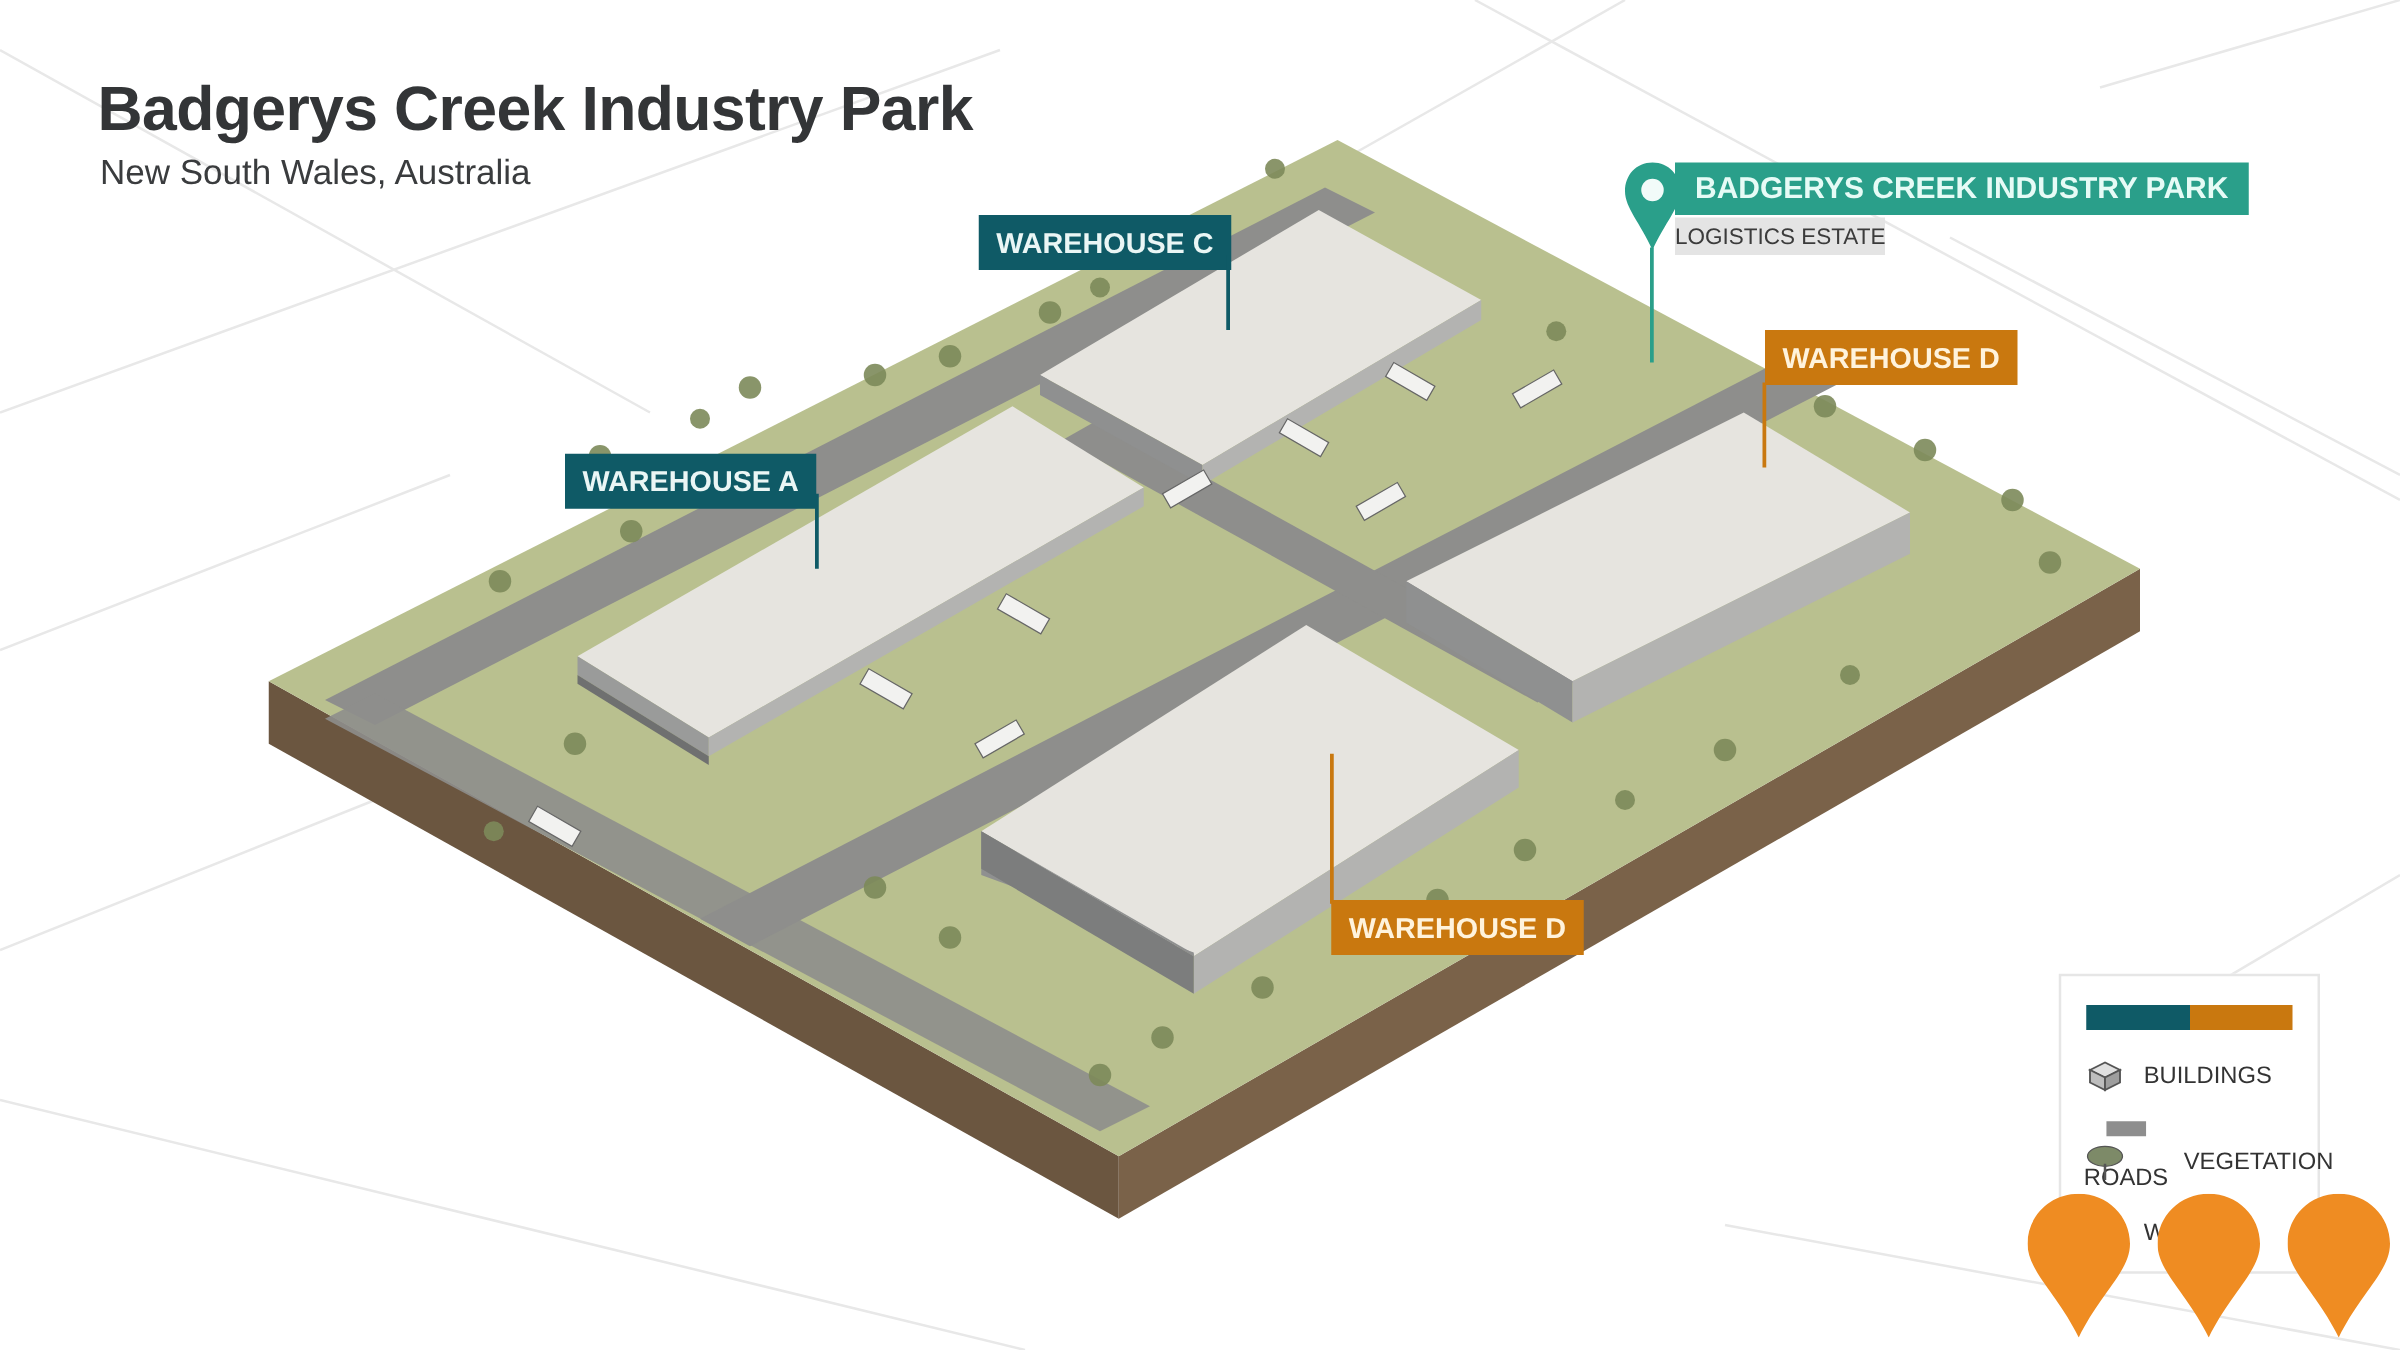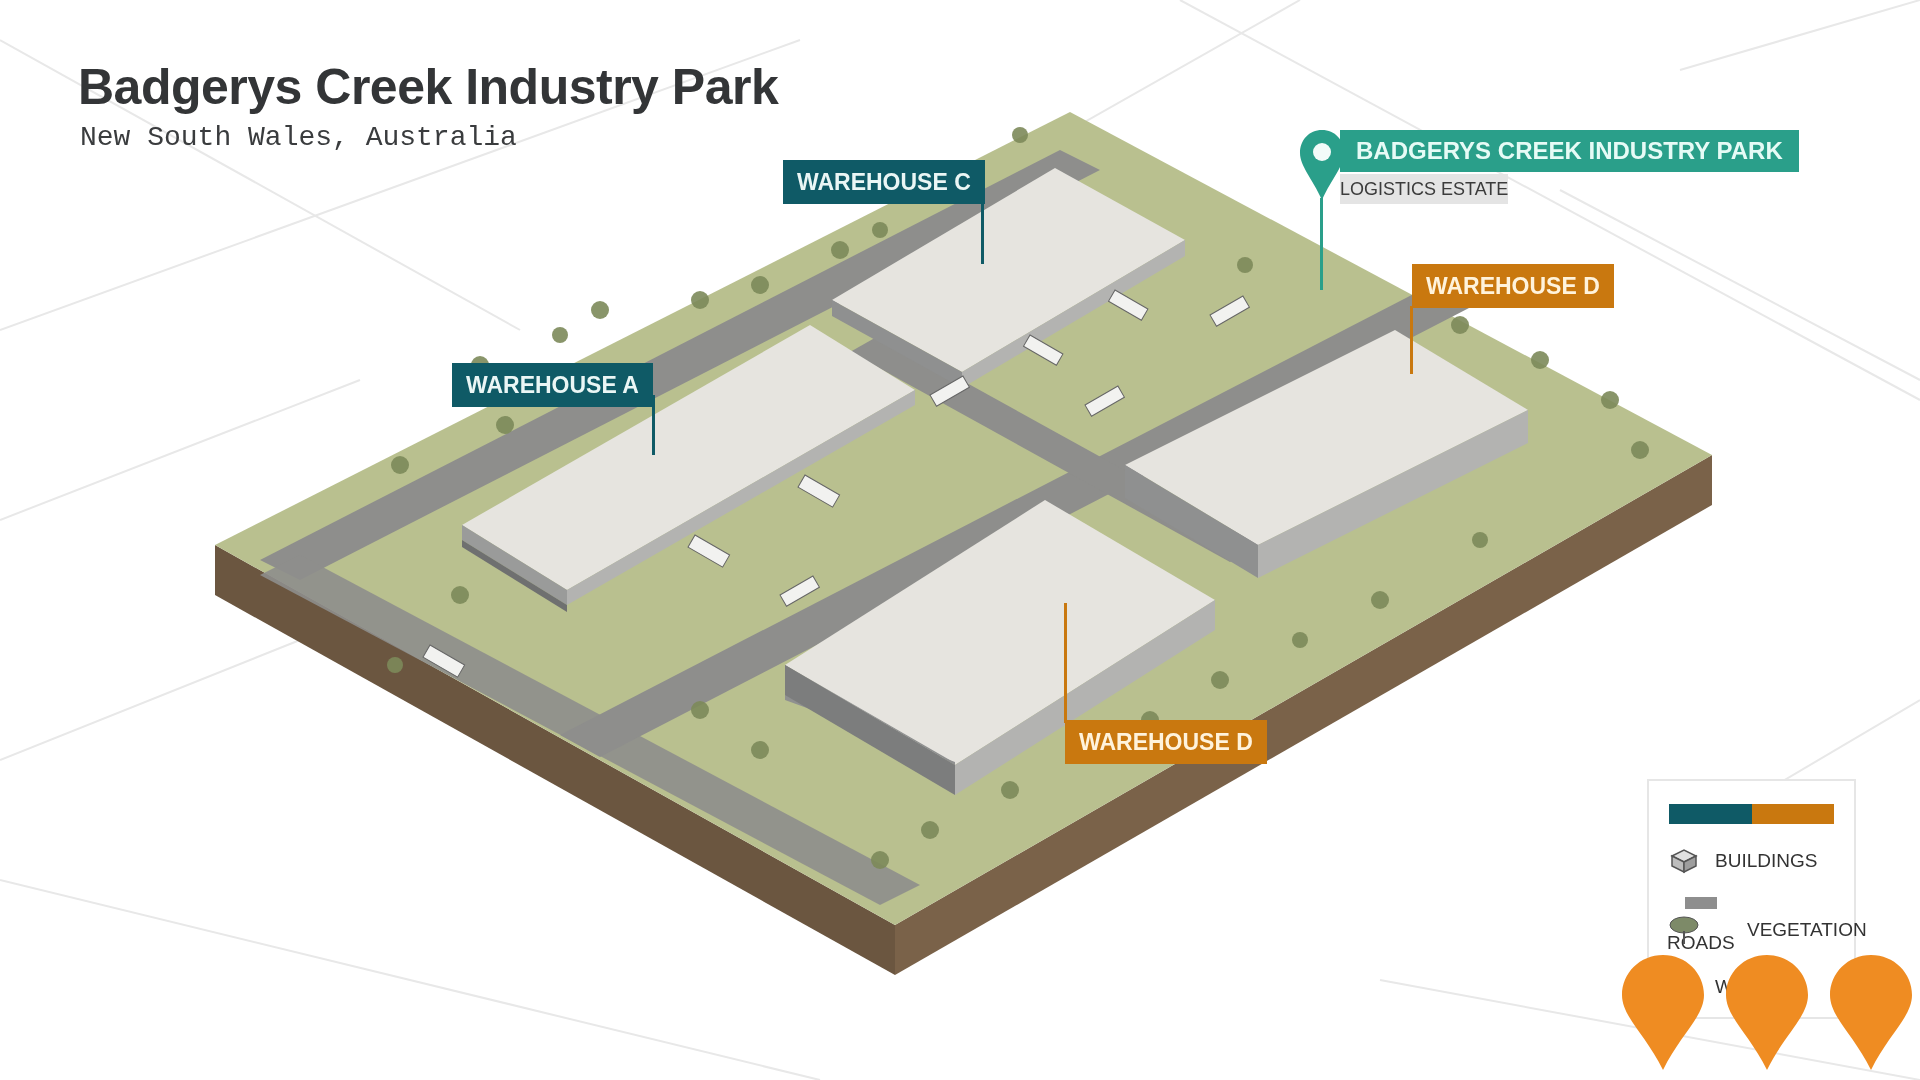--- a/index.html
+++ b/index.html
@@ -1,20 +1,20 @@
 <!DOCTYPE html>
 <html><head>
 <meta charset="utf-8">
 <style>
   html,body{margin:0;padding:0;}
   body{width:1920px;height:1080px;overflow:hidden;background:#ffffff;position:relative;font-family:"Liberation Sans",sans-serif;}
   .gridlines{position:absolute;left:0;top:0;width:1920px;height:1080px;}
   .map{position:absolute;left:0;top:0;width:1920px;height:1080px;}
   .title{position:absolute;left:78px;top:58px;font-size:50px;font-weight:bold;color:#333537;letter-spacing:-0.5px;font-family:"Liberation Sans",sans-serif;}
-  .subtitle{position:absolute;left:80px;top:122px;font-size:28px;color:#3a3c3e;font-family:Liberation Mono, monospace;}
+  .subtitle{position:absolute;left:80px;top:122px;font-size:28px;color:#3a3c3e;font-family:Liberation Sans, sans-serif;}
   .tag{position:absolute;font-weight:bold;font-size:23px;padding:0 14px;height:44px;line-height:44px;color:#eaf6f5;white-space:nowrap;box-sizing:border-box;}
   .tag.teal{background:#0f5a66;}
   .tag.orange{background:#c9780f;color:#fff3dc;}
   .leader{position:absolute;width:3px;}
   .leader.teal{background:#0f5a66;}
   .leader.orange{background:#c9780f;}
   .park-pin{position:absolute;left:1298px;top:128px;}
   .park-main{position:absolute;left:1340px;top:130px;height:42px;line-height:42px;background:#2a9f8a;color:#e6fbf6;font-weight:bold;font-size:24px;padding:0 16px 0 16px;white-space:nowrap;}
   .park-sub{position:absolute;left:1340px;top:174px;height:30px;line-height:30px;background:#e4e4e4;color:#3b3b3b;font-size:18px;padding:0 0;white-space:nowrap;}
   .legend{position:absolute;left:1647px;top:779px;width:209px;height:240px;background:#ffffff;border:2px solid #e6e6e6;box-sizing:border-box;}
@@ -124,21 +124,21 @@
     <rect x="1115" y="290" width="38" height="13" transform="rotate(30 1115 290)"></rect>
   </g>
 </svg>
 
 <div class="title">Badgerys Creek Industry Park</div>
 <div class="subtitle">New South Wales, Australia</div>
 
 <div class="tag teal" style="left:452px;top:363px;">WAREHOUSE A</div>
 <div class="leader teal" style="left:652px;top:395px;height:60px;"></div>
 
-<div class="tag teal" style="left:783px;top:160px;">WAREHOUSE C</div>
+<div class="tag teal" style="left:783px;top:172px;">WAREHOUSE C</div>
 <div class="leader teal" style="left:981px;top:204px;height:60px;"></div>
 
 <div class="tag orange" style="left:1412px;top:264px;">WAREHOUSE D</div>
 <div class="leader orange" style="left:1410px;top:306px;height:68px;"></div>
 
 <div class="tag orange" style="left:1065px;top:720px;">WAREHOUSE D</div>
 <div class="leader orange" style="left:1064px;top:603px;height:120px;"></div>
 
 <svg class="park-pin" width="48" height="165" viewBox="0 0 48 165">
   <path d="M24 2 C11 2 2 12 2 25 C2 38 14 50 24 72 C34 50 46 38 46 25 C46 12 37 2 24 2 Z" fill="#2a9f8a"></path>

